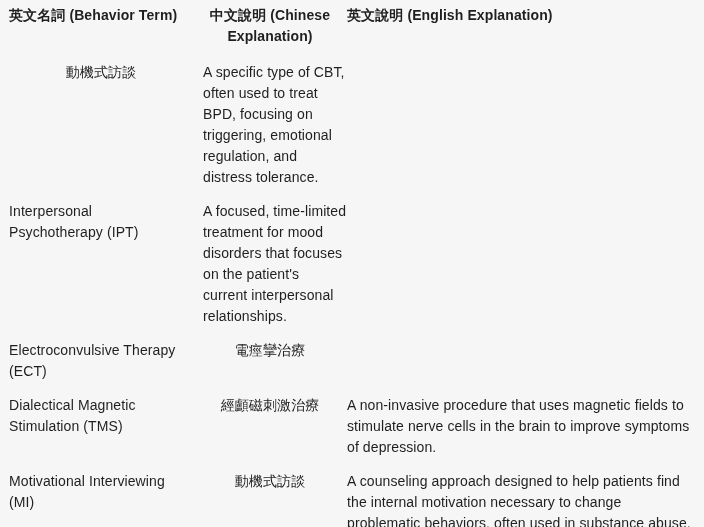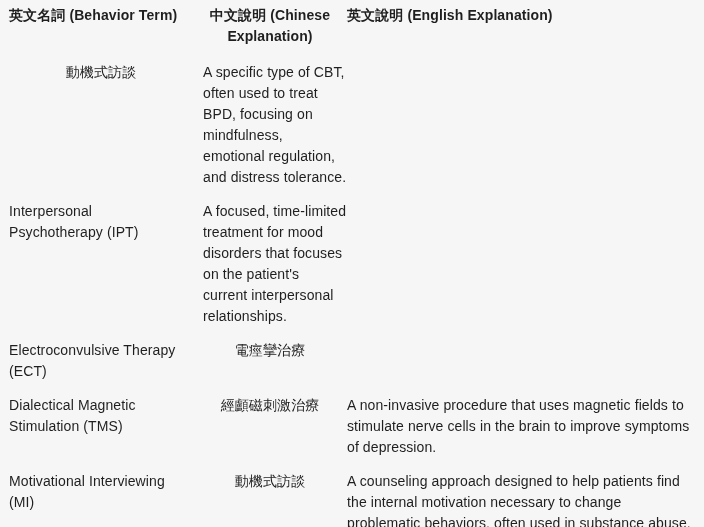--- a/index.html
+++ b/index.html
@@ -43,21 +43,21 @@
 
   <div class="row header">
     <div class="cell c1 th">英文名詞 (Behavior Term)</div>
     <div class="cell c2 th">中文說明 (Chinese Explanation)</div>
     <div class="cell c3 th">英文說明 (English Explanation)</div>
   </div>
 
 
   <div class="row">
     <div class="cell c2">動機式訪談</div>
-    <div class="cell c3">A specific type of CBT, often used to treat BPD, focusing on mindfulness, emotional regulation, and distress tolerance.</div>
+    <div class="cell c3">A specific type of CBT, often used to treat BPD, focusing on triggering, emotional regulation, and distress tolerance.</div>
   </div>
 
   <div class="row">
     <div class="cell c1">Interpersonal Psychotherapy (IPT)</div>
     <div class="cell c3">A focused, time-limited treatment for mood disorders that focuses on the patient's current interpersonal relationships.</div>
   </div>
 
   <div class="row">
     <div class="cell c1">Electroconvulsive Therapy (ECT)</div>
     <div class="cell c2">電痙攣治療</div>

